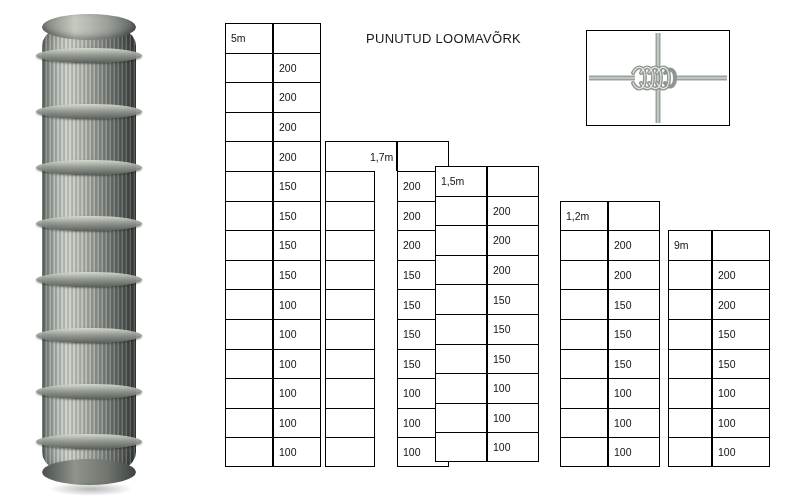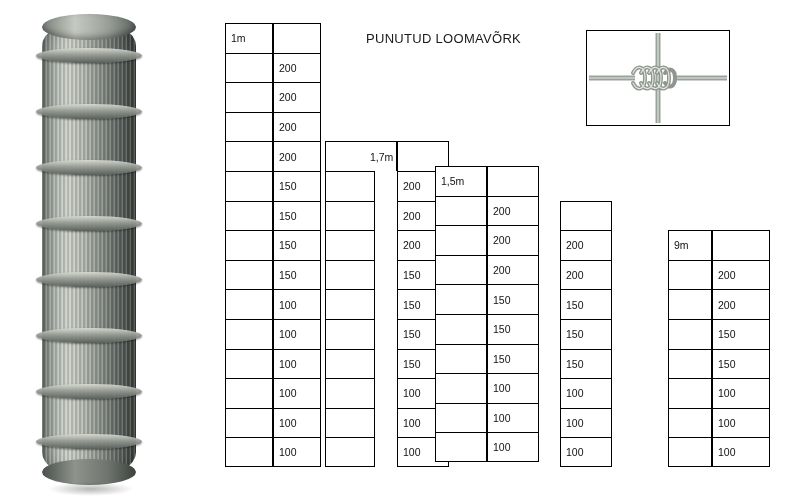--- a/index.html
+++ b/index.html
@@ -202,21 +202,21 @@
       <path d="M54 42 C 58 34, 66 34, 66 47 C 66 60, 58 60, 54 52"></path>
       <path d="M62 42 C 66 34, 74 34, 74 47 C 74 60, 66 60, 62 52"></path>
       <path d="M70 42 C 74 34, 82 34, 82 47 C 82 60, 74 60, 70 52"></path>
     </g>
   </svg>
 </div>
 
 <div id="tables-root">
     <div class="col subcols" style="left: 225px; top: 23px; position: absolute;">
       <div class="subcol">
-        <div class="cell head" style="width: 48px; height: 29.6px;">1m</div>
+        <div class="cell head" style="width: 48px; height: 29.6px;">5m</div>
         <div class="cell blank" style="width: 48px; height: 29.6px;"></div>
         <div class="cell blank" style="width: 48px; height: 29.6px;"></div>
         <div class="cell blank" style="width: 48px; height: 29.6px;"></div>
         <div class="cell blank" style="width: 48px; height: 29.6px;"></div>
         <div class="cell blank" style="width: 48px; height: 29.6px;"></div>
         <div class="cell blank" style="width: 48px; height: 29.6px;"></div>
         <div class="cell blank" style="width: 48px; height: 29.6px;"></div>
         <div class="cell blank" style="width: 48px; height: 29.6px;"></div>
         <div class="cell blank" style="width: 48px; height: 29.6px;"></div>
         <div class="cell blank" style="width: 48px; height: 29.6px;"></div>
@@ -292,20 +292,31 @@
         <div class="cell" style="width: 52px; height: 29.6px;">150</div>
         <div class="cell" style="width: 52px; height: 29.6px;">150</div>
         <div class="cell" style="width: 52px; height: 29.6px;">150</div>
         <div class="cell" style="width: 52px; height: 29.6px;">100</div>
         <div class="cell" style="width: 52px; height: 29.6px;">100</div>
         <div class="cell" style="width: 52px; height: 29.6px;">100</div>
       </div>
     </div>
     <div class="col subcols" style="left: 560px; top: 200.6px; position: absolute;">
       <div class="subcol">
+        <div class="cell head" style="width: 48px; height: 29.6px;">1,2m</div>
+        <div class="cell blank" style="width: 48px; height: 29.6px;"></div>
+        <div class="cell blank" style="width: 48px; height: 29.6px;"></div>
+        <div class="cell blank" style="width: 48px; height: 29.6px;"></div>
+        <div class="cell blank" style="width: 48px; height: 29.6px;"></div>
+        <div class="cell blank" style="width: 48px; height: 29.6px;"></div>
+        <div class="cell blank" style="width: 48px; height: 29.6px;"></div>
+        <div class="cell blank" style="width: 48px; height: 29.6px;"></div>
+        <div class="cell blank" style="width: 48px; height: 29.6px;"></div>
+      </div>
+      <div class="subcol">
         <div class="cell blank" style="width: 52px; height: 29.6px;"></div>
         <div class="cell" style="width: 52px; height: 29.6px;">200</div>
         <div class="cell" style="width: 52px; height: 29.6px;">200</div>
         <div class="cell" style="width: 52px; height: 29.6px;">150</div>
         <div class="cell" style="width: 52px; height: 29.6px;">150</div>
         <div class="cell" style="width: 52px; height: 29.6px;">150</div>
         <div class="cell" style="width: 52px; height: 29.6px;">100</div>
         <div class="cell" style="width: 52px; height: 29.6px;">100</div>
         <div class="cell" style="width: 52px; height: 29.6px;">100</div>
       </div>

